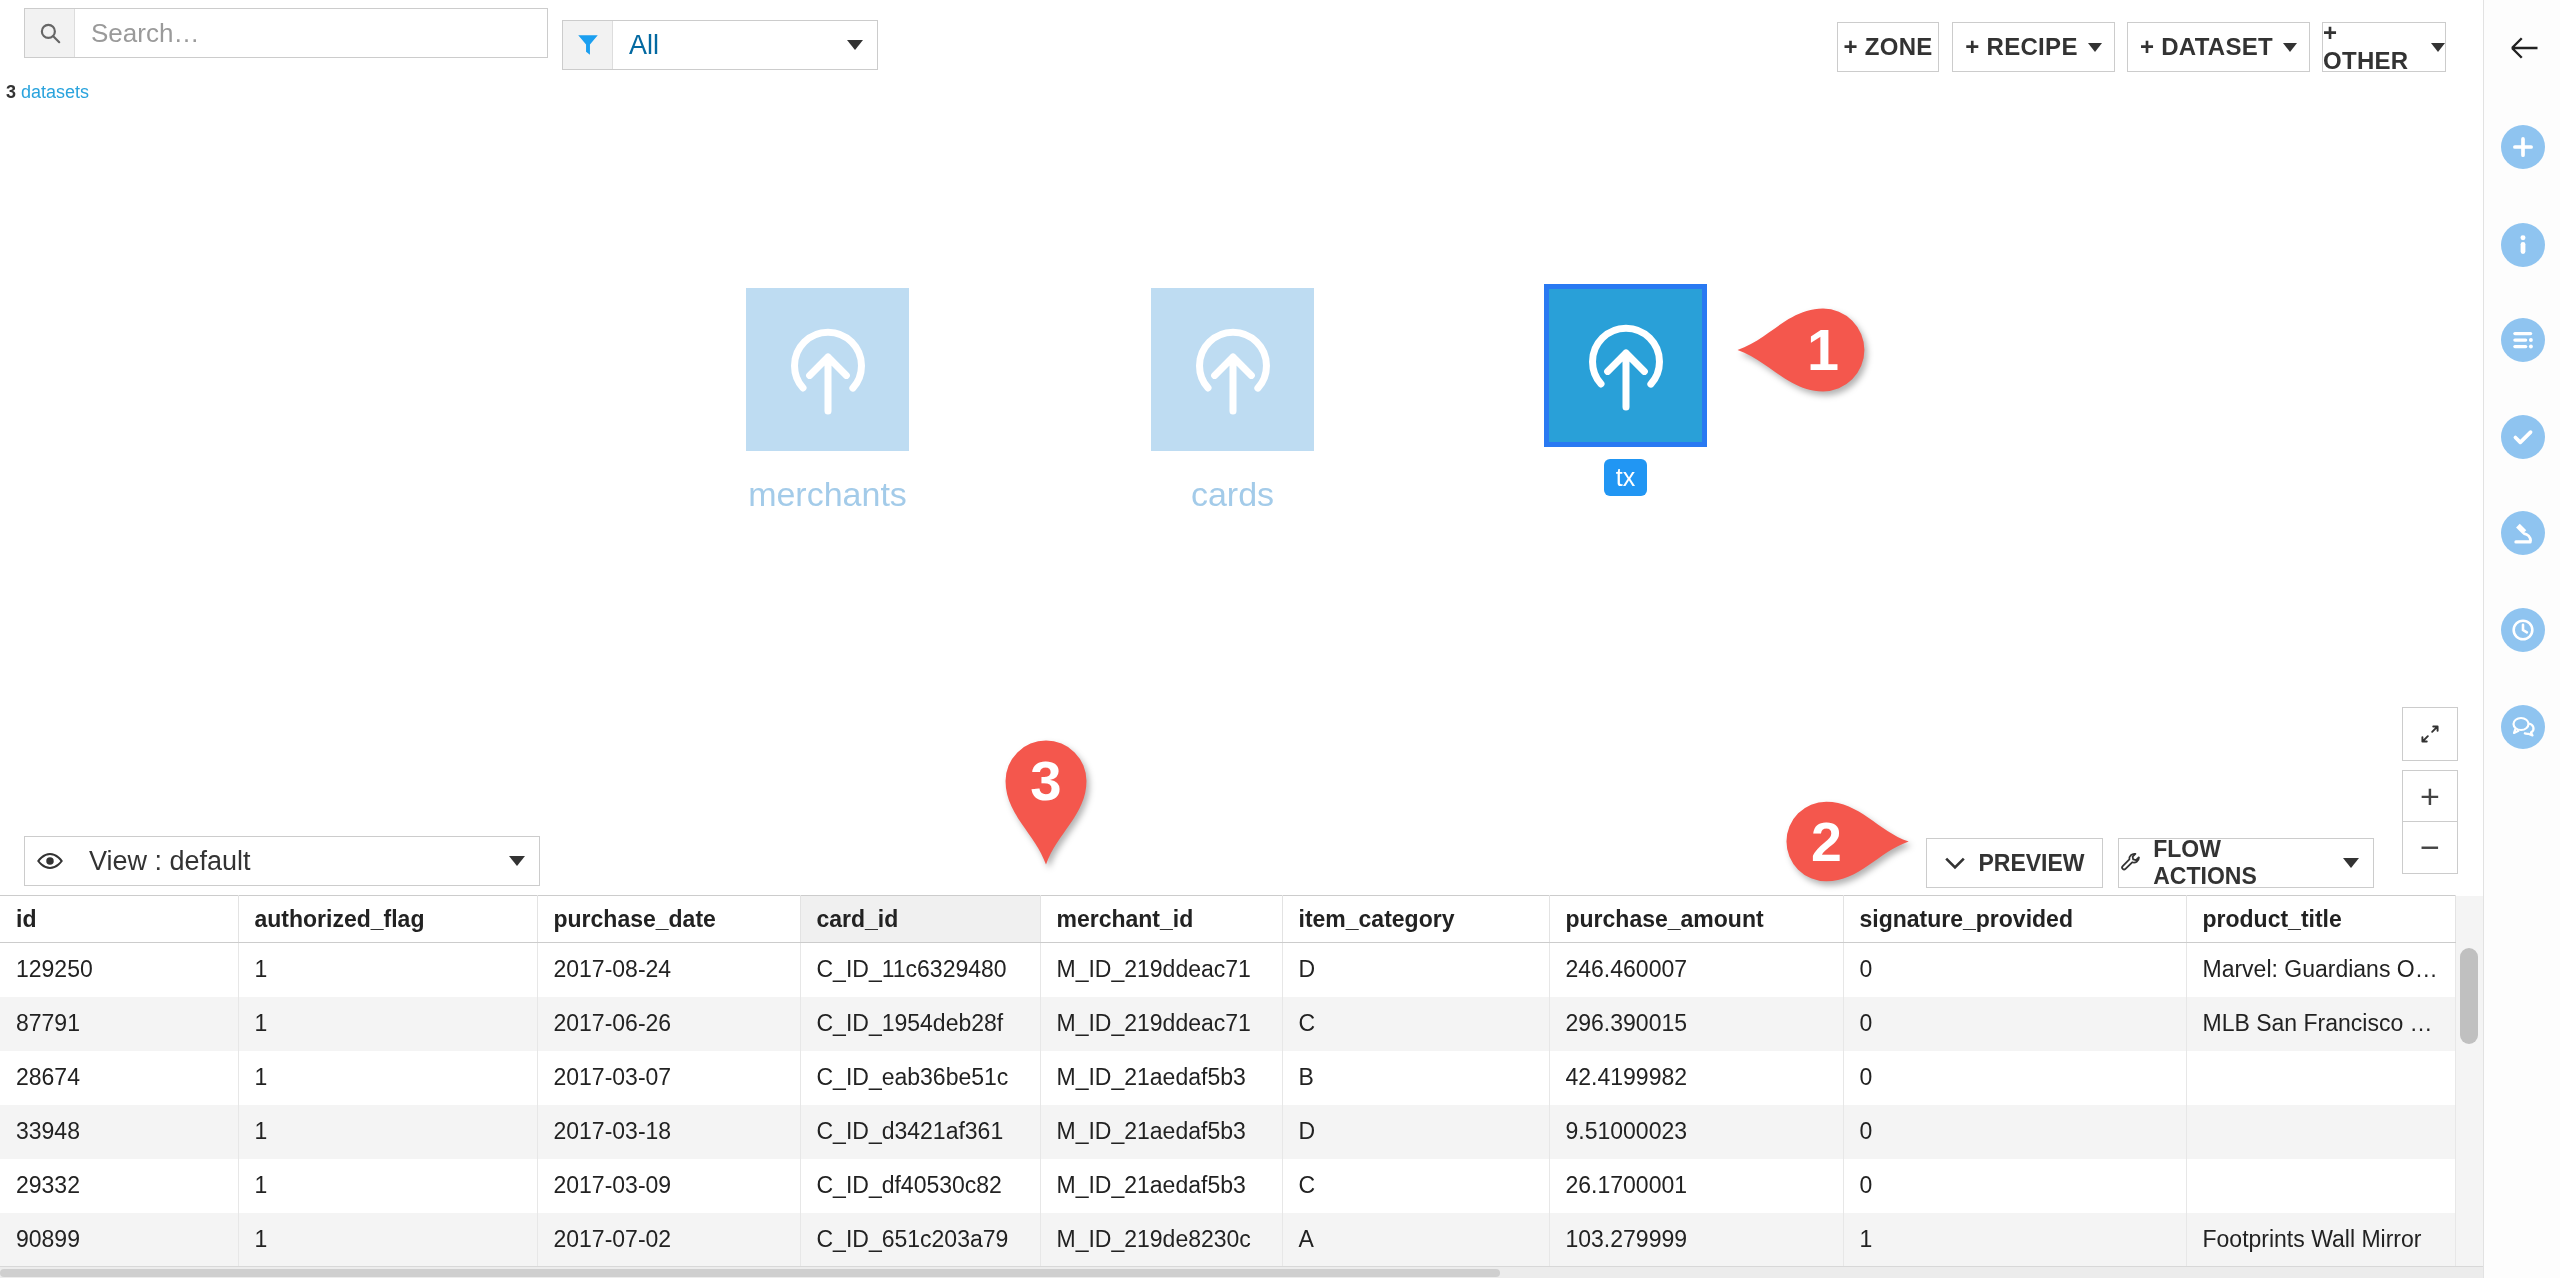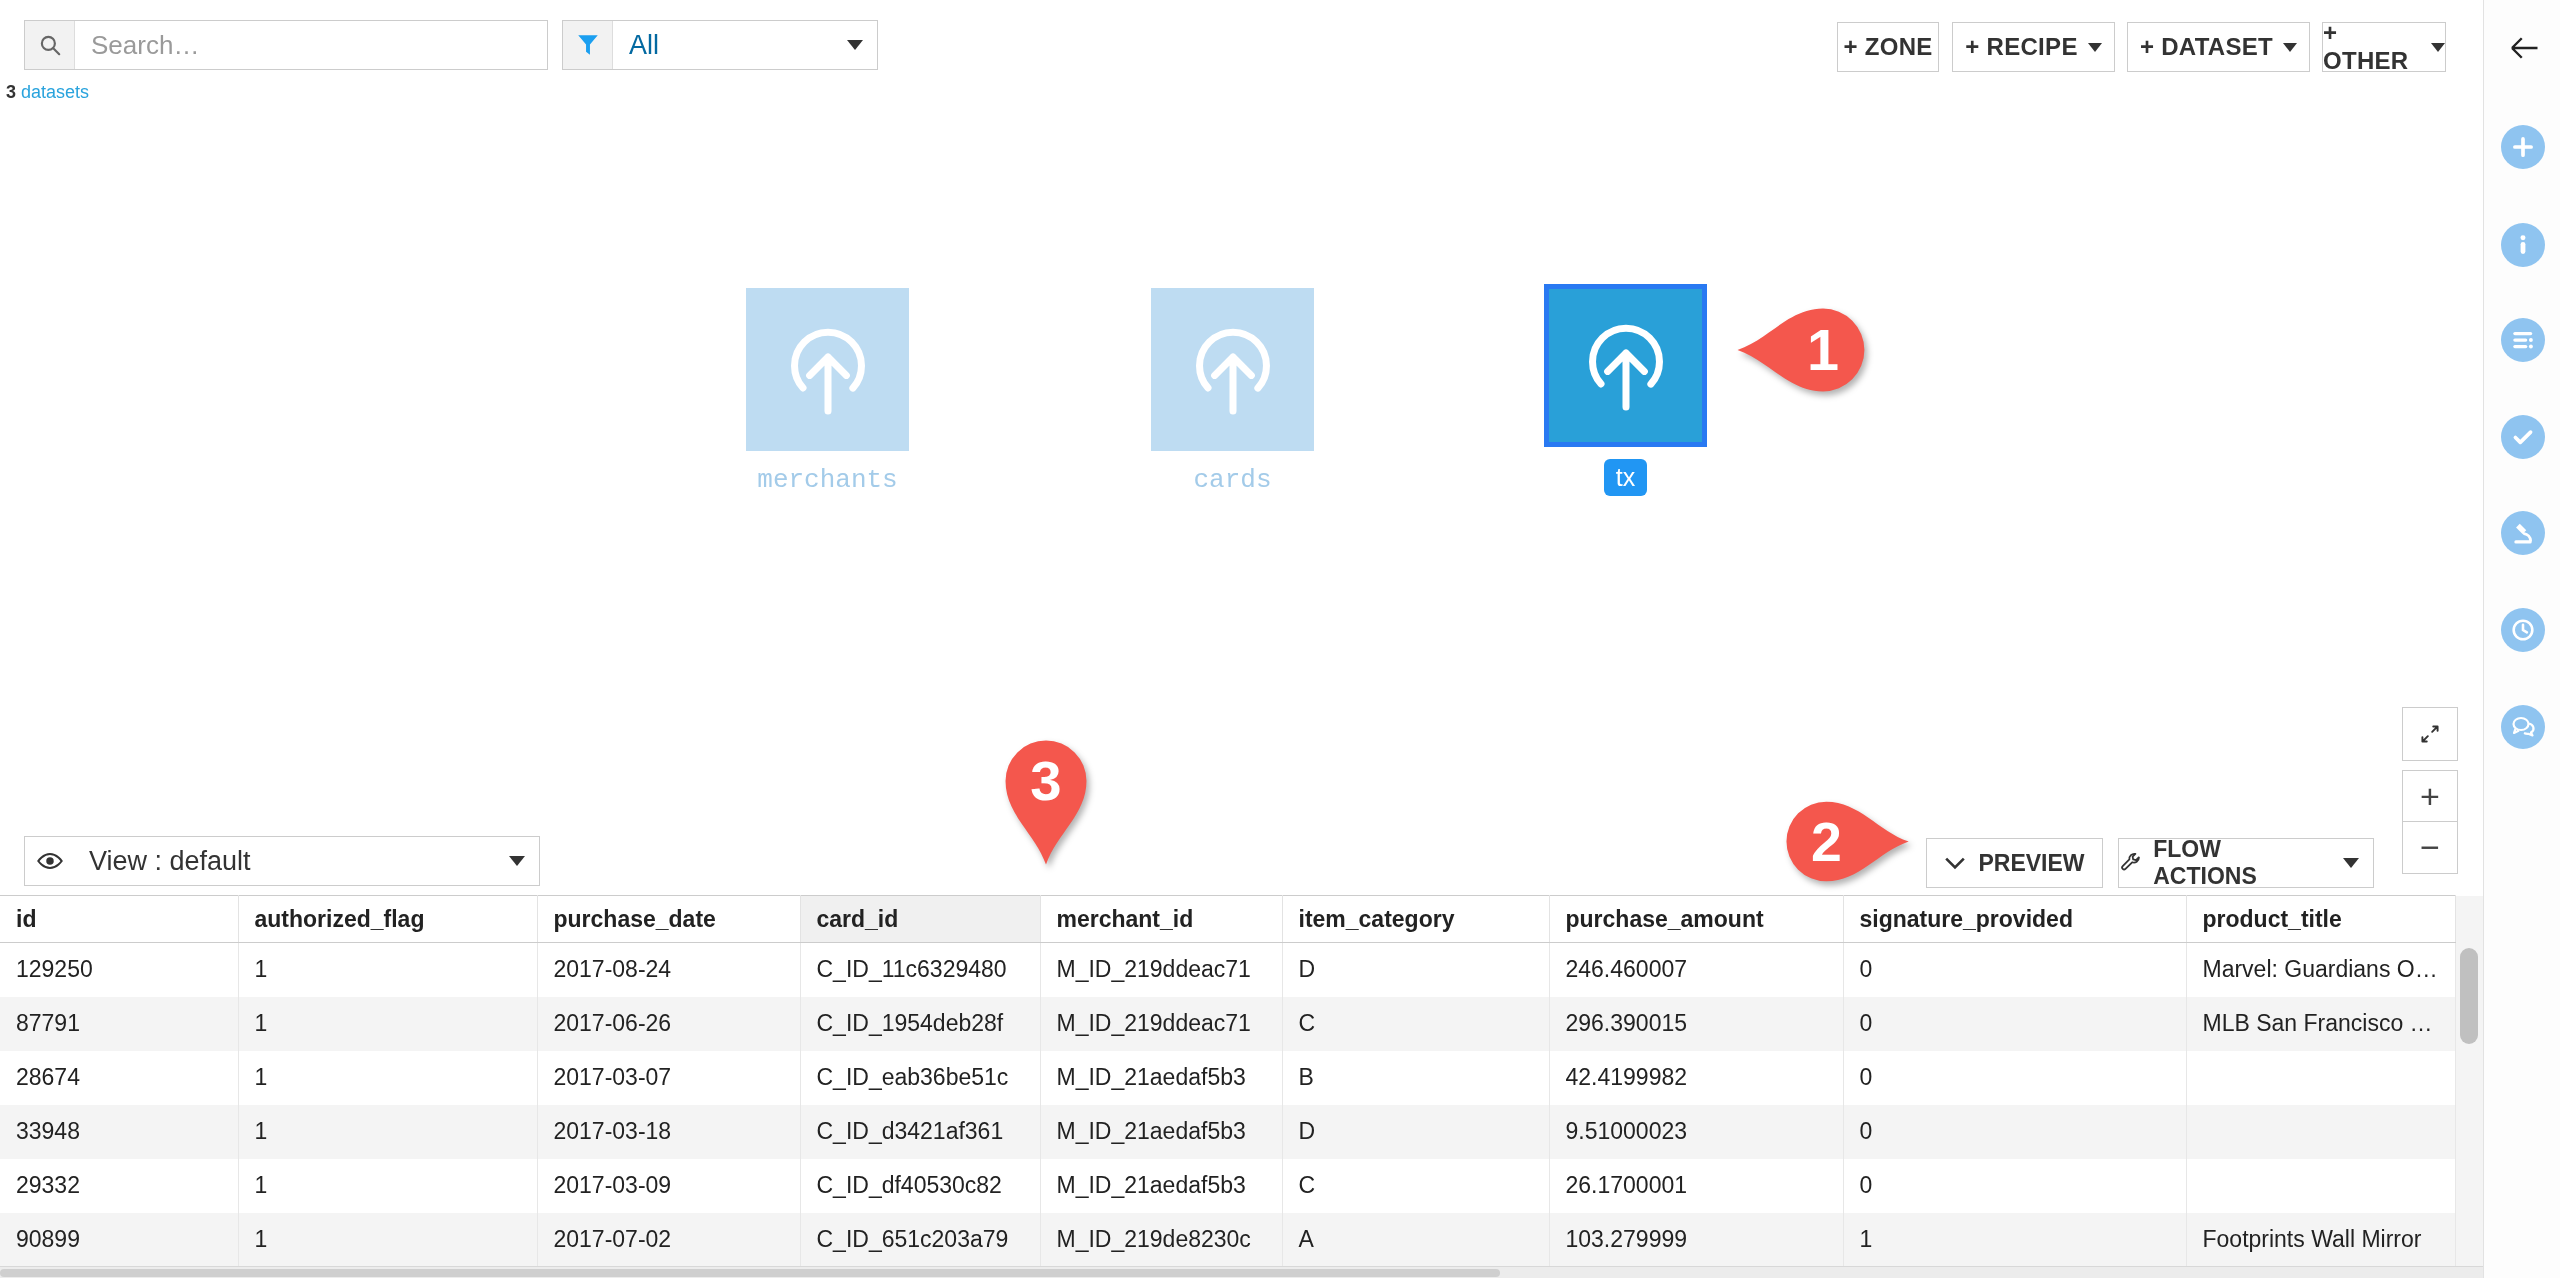--- a/index.html
+++ b/index.html
@@ -1,21 +1,21 @@
 <!DOCTYPE html>
 <html><head>
 <meta charset="utf-8">
 <style>
   * { margin:0; padding:0; box-sizing:border-box; }
   html,body { background:#fff; }
   body { font-family:"Liberation Sans", sans-serif; }
   #app { position:relative; width:2560px; height:1278px; background:#fff; overflow:hidden; }
 
   
-  .searchbox { position:absolute; left:24px; top:20px; width:524px; height:50px;
+  .searchbox { position:absolute; left:24px; top:8px; width:524px; height:50px;
     border:1px solid #ccc; display:flex; background:#fff; }
   .searchbox .iconbox { width:50px; background:#f2f2f2; border-right:1px solid #ddd;
     display:flex; align-items:center; justify-content:center; flex:none; }
   .searchbox input { flex:1; border:none; outline:none; font-size:26px; color:#333;
     padding:0 16px; font-family:"Liberation Sans",sans-serif; }
   .searchbox input::placeholder { color:#9a9a9a; }
 
   .filterbox { position:absolute; left:562px; top:20px; width:316px; height:50px;
     border:1px solid #ccc; display:flex; align-items:center; background:#fff; cursor:pointer; }
   .filterbox .iconbox { width:50px; height:48px; background:#f2f2f2; border-right:1px solid #ddd;
@@ -39,21 +39,21 @@
   .sb-arrow { position:absolute; left:20px; top:28px; width:40px; height:40px; cursor:pointer;
     display:flex; align-items:center; justify-content:center; }
   .sb-icon { position:absolute; left:17px; width:44px; height:44px; border-radius:50%;
     background:#8fc4f0; display:flex; align-items:center; justify-content:center; cursor:pointer; }
 
   
   .node { position:absolute; width:163px; text-align:center; cursor:pointer; }
   .node .sq { width:163px; height:163px; background:#bedDF2; background:#bedcf2;
     display:flex; align-items:center; justify-content:center; }
   .node.selected .sq { background:#29a0d8; border:5px solid #2979f2; }
-  .node .lbl { margin-top:14px; font-size:26px; color:#a3cbe9;font-family:Liberation Mono, monospace; }
+  .node .lbl { margin-top:24px; font-size:34px; color:#a3cbe9; }
   .node.selected .lbl-badge { display:inline-block; margin-top:12px; background:#2196f3; color:#fff;
     font-size:25px; padding:4px 12px; border-radius:6px; }
 
   
   .pin { position:absolute; filter:drop-shadow(3px 4px 3px rgba(0,0,0,.3)); }
   .pin text { font:bold 64px "Liberation Sans",sans-serif; fill:#fff; }
 
   
   .viewsel { position:absolute; left:24px; top:836px; width:516px; height:50px; border:1px solid #ccc;
     background:#fff; display:flex; align-items:center; cursor:pointer; }

